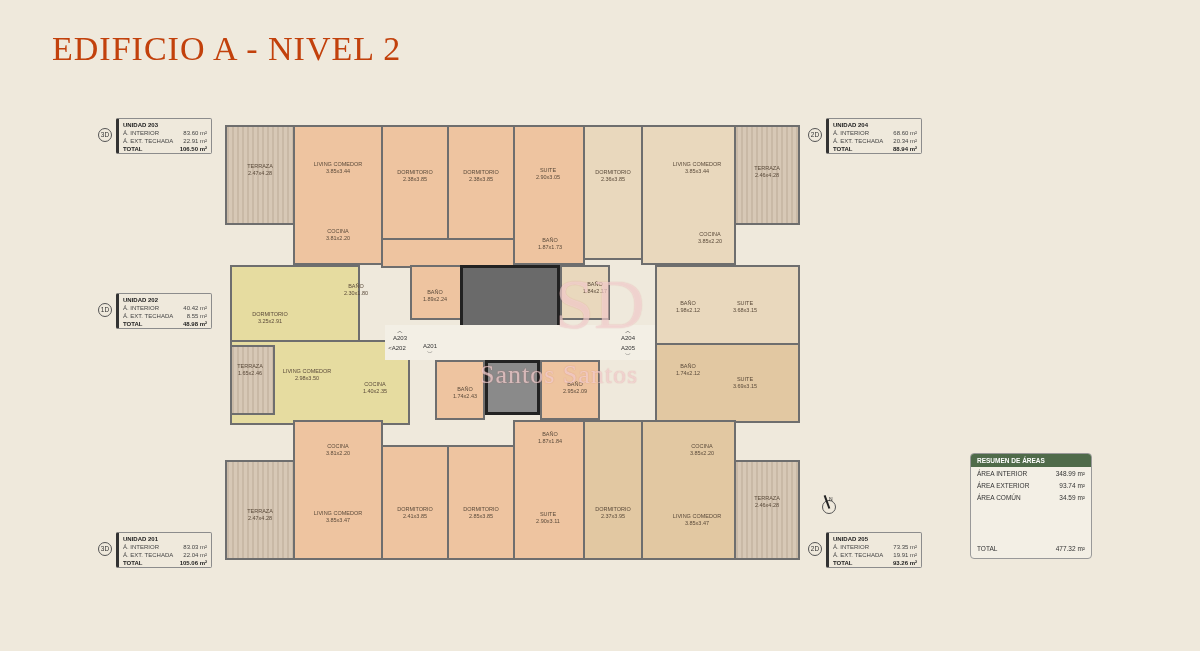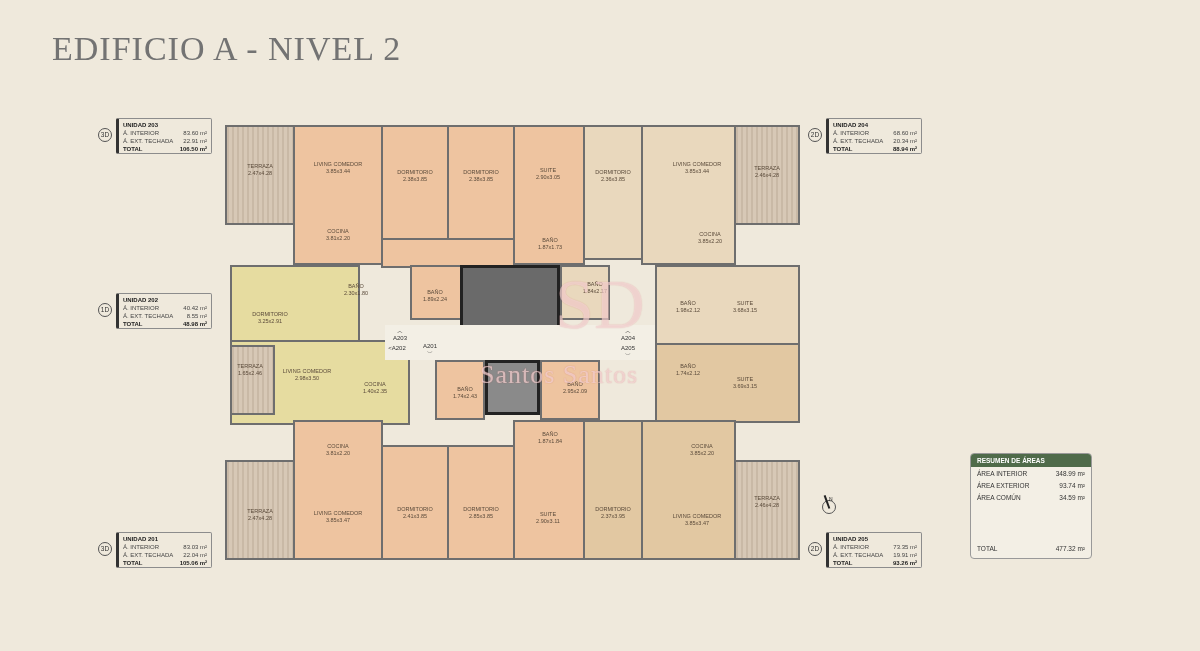--- a/index.html
+++ b/index.html
@@ -7,21 +7,21 @@
   body {
     background: #efe9dc;
     font-family: "Liberation Sans", sans-serif;
     position: relative;
     color: #333;
   }
   .title {
     position: absolute; left: 52px; top: 30px;
     font-family: "Liberation Serif", serif;
     font-size: 34px; letter-spacing: 1px;
-    color: #737373; font-weight: normal;
+    color: #c2410c; font-weight: normal;
   }
   .unit-card {
     position: absolute; width: 96px; height: 36px;
     border: 1px solid #8c8c8c; border-left: 3px solid #333;
     border-radius: 2px; padding: 2px 4px;
     font-size: 6px; line-height: 8px; color: #444;
     background: transparent;
   }
   .unit-card .name { font-weight: bold; color: #222; }
   .unit-card .row { display: flex; justify-content: space-between; }

